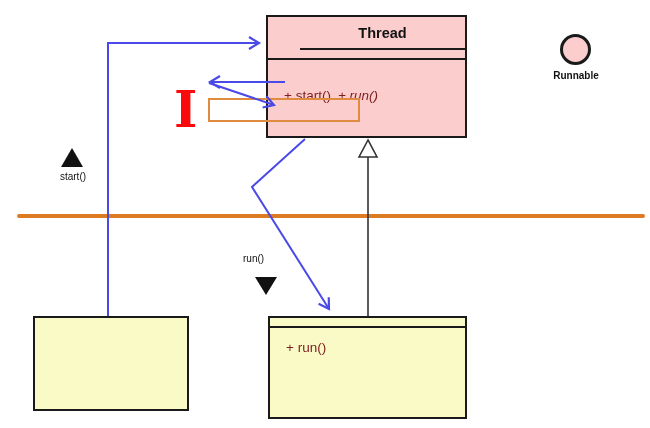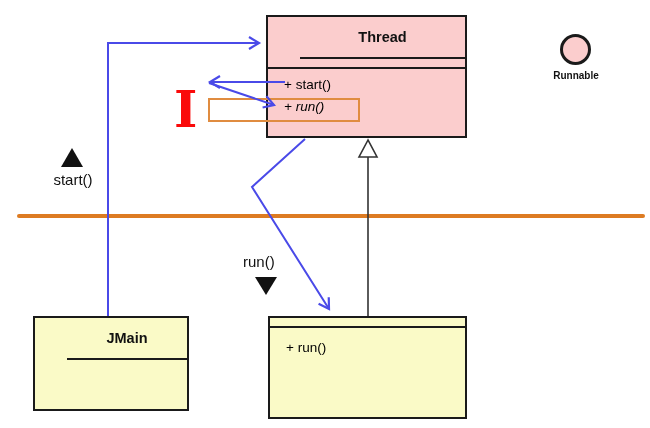--- a/index.html
+++ b/index.html
@@ -12,29 +12,29 @@
 
   
   .uml-class {
     position:absolute; z-index:2;
     border:2px solid var(--border-dark);
     display:flex; flex-direction:column;
   }
   .uml-class.pink   { background:var(--class-pink-fill); }
   .uml-class.yellow { background:var(--class-yellow-fill); }
   .uml-title {
-    height:42px; border-bottom:2px solid var(--border-dark);
+    height:33px; border-bottom:2px solid var(--border-dark);
     font-weight:bold; font-size:14.5px; color:#111;
     display:flex; align-items:center; justify-content:center;margin-left:32px;
   }
   .uml-attrs { height:10px; border-bottom:2px solid var(--border-dark); }
   .uml-methods {
-    flex:1; padding:8px 0 0 16px;
-    font-size:13.5px; color:#000000;
-    display:flex; flex-direction:column; gap:7px;
+    flex:1; padding:28px 0 0 16px;
+    font-size:13.5px; color:#7f1d1d;
+    display:flex; flex-direction:row; gap:7px;
   }
   .method.italic { font-style:italic; }
 
   
   .iface-circle {
     position:absolute; left:560px; top:34px; width:31px; height:31px;
     border:3px solid var(--border-dark); border-radius:50%;
     background:var(--class-pink-fill); z-index:2;
   }
   .iface-label {
@@ -46,21 +46,21 @@
   .tri-up {
     position:absolute; left:61px; top:148px; width:0; height:0; z-index:3;
     border-left:11px solid transparent; border-right:11px solid transparent;
     border-bottom:19px solid #111;
   }
   .tri-down {
     position:absolute; left:255px; top:277px; width:0; height:0; z-index:3;
     border-left:11px solid transparent; border-right:11px solid transparent;
     border-top:18px solid #111;
   }
-  .lbl { position:absolute; font-size:15px; color:#111; z-index:3; }
+  .lbl { position:absolute; font-size:10px; color:#111; z-index:3; }
   .lbl-start { left:46px; top:171px; width:54px; text-align:center; }
   .lbl-run   { left:243px; top:253px; width:48px; text-align:left; }
 
   
   .highlight-rect {
     position:absolute; left:208px; top:98px; width:152px; height:24px;
     border:2px solid var(--highlight-orange); z-index:5; background:transparent;
   }
   .cursor-i {
     position:absolute; left:174px; top:88px; z-index:5;
@@ -85,21 +85,20 @@
   </div>
 
   <div class="uml-class yellow" style="left:268px; top:316px; width:199px; height:103px;">
     <div class="uml-attrs"></div>
     <div class="uml-methods" style="padding-top:12px;">
       <div class="method">+ run()</div>
     </div>
   </div>
 
   <div class="uml-class yellow" style="left:33px; top:316px; width:156px; height:95px;">
-    <div class="uml-title">JMain</div>
     <div class="uml-methods"></div>
   </div>
 
   <div class="iface-circle"></div>
   <div class="iface-label">Runnable</div>
 
   <div class="tri-up"></div>
   <div class="lbl lbl-start">start()</div>
 
   <div class="lbl lbl-run">run()</div>

